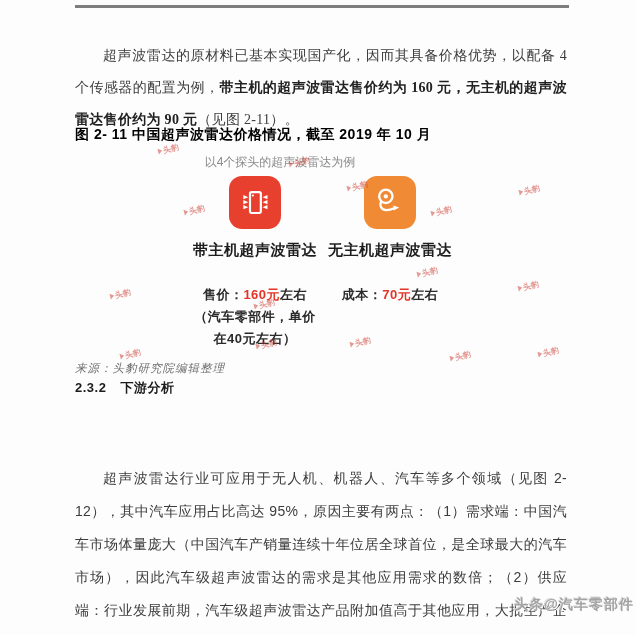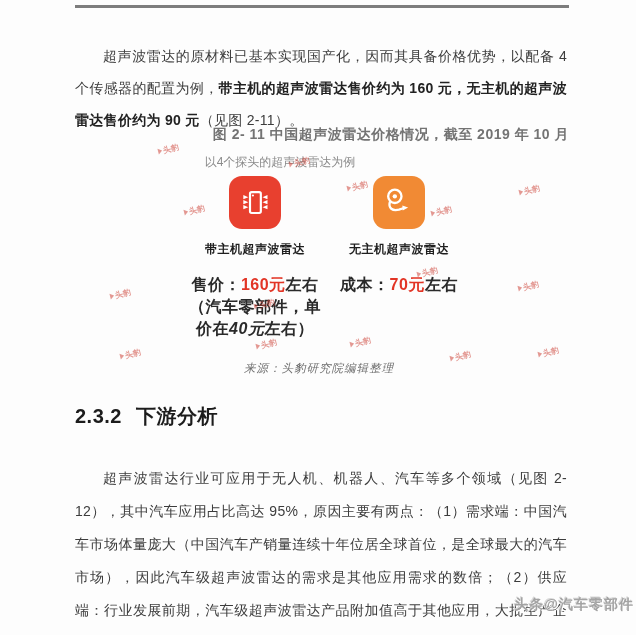--- a/index.html
+++ b/index.html
@@ -8,55 +8,55 @@
     background:#fdfdfd;overflow:hidden;
     font-family:"Liberation Sans","DejaVu Sans",sans-serif;
     color:#3c3c3c;
   }
   .top-rule{position:absolute;left:75px;top:5px;width:494px;height:3px;background:#7d7d7d;}
   .para{
     position:absolute;left:75px;width:492px;
     font-size:14px;line-height:32px;text-align:justify;
     text-indent:2em;color:#3c3c3c;letter-spacing:.3px;
   }
-  #para1{top:26px;}
+  #para1{top:26px;font-family:Liberation Serif, serif;}
   #para2{top:448px;line-height:33px;}
   .para b{color:#222;}
   .fig-title{
-    position:absolute;left:75px;top:126px;width:494px;text-align:right;
-    font-size:14px;font-weight:bold;color:#737373;letter-spacing:.5px;
+    position:absolute;left:75px;top:126px;width:494px;text-align:left;
+    font-size:14px;font-weight:bold;color:#000000;letter-spacing:.5px;
   }
   .fig-subtitle{
     position:absolute;left:130px;top:154px;width:300px;text-align:center;
     font-size:12px;color:#8a8a8a;
   }
   .card{position:absolute;top:176px;width:170px;text-align:center;}
   #card0{left:170px;}
-  #card1{left:314px;}
+  #card1{left:305px;}
   .card-icon{
     width:52px;height:53px;border-radius:13px;margin:0 auto;
     display:flex;align-items:center;justify-content:center;
   }
   .card-label{
-    margin-top:12px;font-size:12px;font-weight:bold;color:#1e1e1e;letter-spacing:.5px;
+    margin-top:12px;font-size:15px;font-weight:bold;color:#1e1e1e;letter-spacing:.5px;
   }
   .card-body{
-    margin-top:16px;font-size:16px;line-height:22px;font-weight:600;color:#2a2a2a;
+    margin-top:24px;font-size:13px;line-height:22px;font-weight:600;color:#2a2a2a;
     letter-spacing:.5px;
   }
   .price-red{color:#e23526;font-weight:700;}
   .card-note{width:132px;margin:0 auto;}
-  .note-strong{font-weight:700;font-style:italic;}
+  .note-strong{font-weight:700;}
   .fig-source{
-    position:absolute;left:75px;top:361px;width:488px;text-align:center;
+    position:absolute;left:75px;top:361px;width:488px;text-align:left;
     font-size:11.5px;font-style:italic;color:#6f6f6f;letter-spacing:1px;
   }
   .section-heading{
-    position:absolute;left:75px;top:403px;
-    font-size:20px;font-weight:bold;color:#1c1c1c;letter-spacing:.5px;
+    position:absolute;left:75px;top:379px;
+    font-size:13px;font-weight:bold;color:#1c1c1c;letter-spacing:.5px;
   }
   .section-heading .num{margin-right:14px;}
   .stamp{
     position:absolute;font-size:8px;font-weight:bold;color:rgba(205,70,58,.55);
     transform:rotate(-14deg);white-space:nowrap;pointer-events:none;
   }
   .stamp::before{
     content:"";display:inline-block;width:0;height:0;margin-right:1px;
     border-left:4px solid rgba(205,70,58,.55);
     border-top:3px solid transparent;border-bottom:3px solid transparent;

